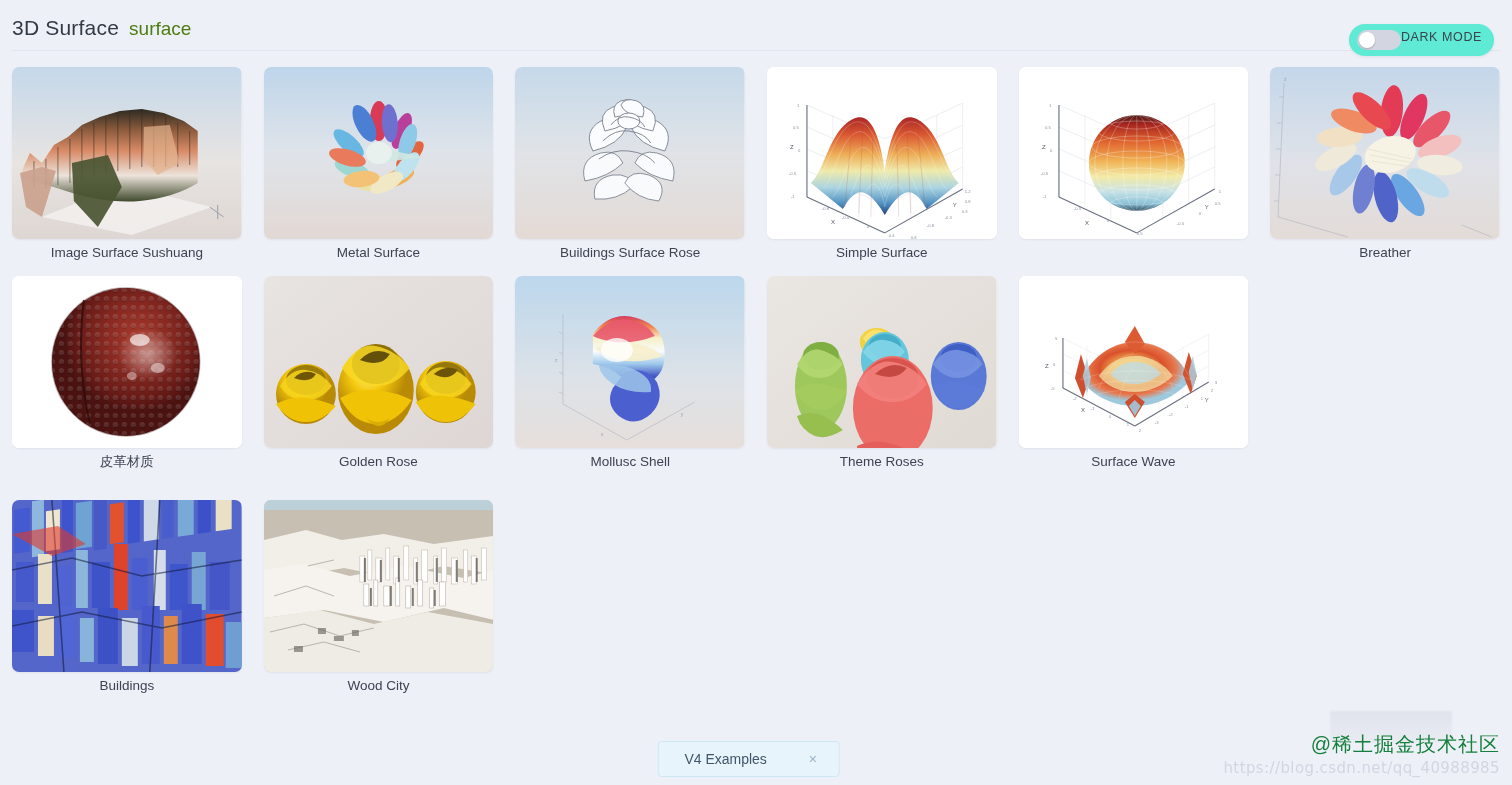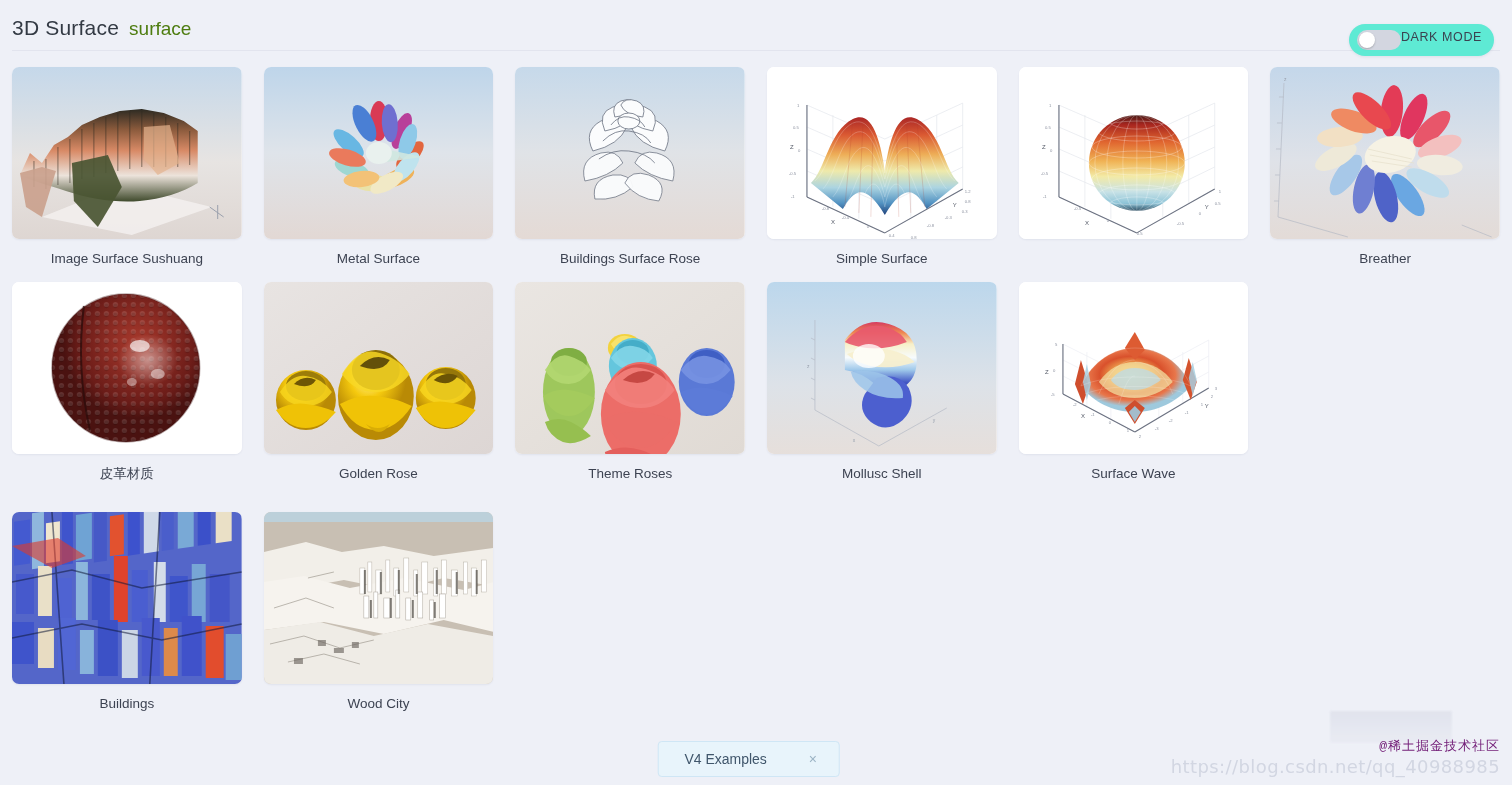--- a/index.html
+++ b/index.html
@@ -97,21 +97,21 @@
     border-radius: 7px;
     overflow: hidden;
     position: relative;
     box-shadow: 0 1px 2px rgba(70,80,120,.08);
     background: #fff;
   }
   .thumb svg { display: block; width: 100%; height: 100%; }
   .card-label {
     font-size: 13.5px;
     color: #3d4352;
-    padding: 13px 0 16px 0;
+    padding: 7px 0 16px 0;
     text-align: center;
     line-height: 1;
   }
 
   
   .grid-map { padding-top: 16px; }
 
   
   .notify {
     position: absolute;
@@ -153,27 +153,27 @@
     position: absolute;
     right: 60px;
     bottom: 42px;
     width: 122px;
     height: 32px;
     background: linear-gradient(180deg,#dfe2ec 0%,#e9ebf3 100%);
     opacity: .85;
     filter: blur(1px);
   }
   .wm-main {
-    font-size: 13px;
-    color: #701a75;
+    font-size: 20px;
+    color: #15803d;
     letter-spacing: 1px;
-    font-family: Liberation Mono, monospace;
+    font-family: Liberation Sans, sans-serif;
   }
   .wm-url {
-    font-size: 18px;
+    font-size: 15px;
     color: #d2d6e2;
     letter-spacing: .4px;
     margin-top: 1px;
     font-family: "DejaVu Sans", sans-serif;
     text-align: right;
   }
 </style>
 </head>
 <body>
 
@@ -541,71 +541,20 @@
           </g>
         </svg>
       </div>
       <div class="card-label">Golden Rose</div>
     </div>
 
     <div class="card">
       <div class="thumb">
         <svg viewBox="0 0 230 172" preserveAspectRatio="none">
           <defs>
-            <linearGradient id="g_trbg" x1="0" y1="0" x2="1" y2="1">
-              <stop offset="0" stop-color="#eae6e2"></stop>
-                <stop offset="100%" stop-color="#e0dad4"></stop>
-            </linearGradient>
-          </defs>
-          <rect width="230" height="172" fill="url(#g_trbg)"></rect>
-
-          <g transform="translate(54,106)">
-            <ellipse cx="0" cy="4" rx="26" ry="44" fill="#9ec75c"></ellipse>
-            <ellipse cx="0" cy="-26" rx="18" ry="14" fill="#7fae43"></ellipse>
-            <path d="M-24,-18 q12,-18 24,-14 q14,4 22,14 q-10,14 -22,14 q-16,0 -24,-14 Z" fill="#b2d771" opacity=".9"></path>
-            <path d="M-26,8 q14,-8 26,-6 q14,2 26,8 q-12,18 -26,18 q-16,0 -26,-20 Z" fill="#a4cb5d"></path>
-            <path d="M-24,34 q14,-6 26,0 q12,6 20,14 q-16,10 -28,6 q-14,-6 -18,-20 Z" fill="#96bf50"></path>
-          </g>
-
-          <g transform="translate(110,66)">
-            <ellipse cx="0" cy="0" rx="17" ry="14" fill="#f2d23e"></ellipse>
-            <path d="M-14,-4 q8,-10 16,-8 q10,2 14,8 q-8,8 -16,8 q-10,0 -14,-8 Z" fill="#f8e26c"></path>
-          </g>
-
-          <g transform="translate(118,84)">
-            <ellipse cx="0" cy="0" rx="24" ry="28" fill="#64c6dd"></ellipse>
-            <ellipse cx="0" cy="-14" rx="16" ry="12" fill="#45adc8"></ellipse>
-            <path d="M-22,-8 q10,-14 22,-12 q14,2 20,12 q-10,12 -20,12 q-14,0 -22,-12 Z" fill="#83d6e8" opacity=".9"></path>
-            <path d="M-22,12 q12,-6 22,-4 q12,2 22,6 q-10,14 -22,14 q-14,0 -22,-16 Z" fill="#6ccadf"></path>
-          </g>
-
-          <g transform="translate(126,122)">
-            <ellipse cx="0" cy="10" rx="40" ry="52" fill="#ec6d68"></ellipse>
-            <ellipse cx="0" cy="-20" rx="26" ry="20" fill="#d9544f"></ellipse>
-            <path d="M-36,-14 q18,-26 36,-22 q22,4 34,22 q-14,18 -34,18 q-22,0 -36,-18 Z" fill="#f2827d" opacity=".88"></path>
-            <path d="M-38,16 q18,-10 38,-8 q20,2 36,10 q-16,26 -36,26 q-22,0 -38,-28 Z" fill="#eb6d68"></path>
-            <path d="M-36,48 q18,-8 36,-2 q18,6 30,18 q-24,14 -42,10 q-20,-6 -24,-26 Z" fill="#e45f5c"></path>
-            <path d="M-18,-24 q16,-14 32,-6 q-10,14 -32,6 Z" fill="#c64843"></path>
-          </g>
-
-          <g transform="translate(192,98)">
-            <ellipse cx="0" cy="2" rx="28" ry="34" fill="#5a79d6"></ellipse>
-            <ellipse cx="0" cy="-16" rx="18" ry="14" fill="#3f5fc4"></ellipse>
-            <path d="M-26,-10 q12,-16 26,-14 q16,2 24,14 q-12,14 -24,14 q-16,0 -26,-14 Z" fill="#7792e2" opacity=".9"></path>
-            <path d="M-26,12 q14,-6 26,-4 q14,2 26,8 q-12,18 -26,18 q-16,0 -26,-22 Z" fill="#5c7bd8"></path>
-          </g>
-        </svg>
-      </div>
-      <div class="card-label">Theme Roses</div>
-    </div>
-
-    <div class="card">
-      <div class="thumb">
-        <svg viewBox="0 0 230 172" preserveAspectRatio="none">
-          <defs>
             <linearGradient id="g_mobg" x1="0" y1="0" x2="0" y2="1">
               <stop offset="0" stop-color="#bcd7ec"></stop>
                 <stop offset="60%" stop-color="#dde2e8"></stop>
                 <stop offset="100%" stop-color="#e6dfdb"></stop>
             </linearGradient>
             <linearGradient id="g_moshell" x1="0" y1="0" x2="0" y2="1">
               <stop offset="0" stop-color="#d63a60"></stop>
                 <stop offset="16%" stop-color="#ef8a52"></stop>
               <stop offset="32%" stop-color="#f7f0c8"></stop>
                 <stop offset="52%" stop-color="#f7fbfd"></stop>
@@ -628,20 +577,71 @@
             <path d="M-36,-26 q18,-24 44,-16 q28,8 28,36 q0,18 -12,26 q-16,10 -30,-2 q-14,-12 -30,-14 Z" fill="url(#g_moshell)"></path>
             <path d="M-4,12 q22,-6 32,10 q8,18 -6,32 q-16,14 -32,2 q-14,-12 -6,-28 Z" fill="#4c5fcf"></path>
             <path d="M-36,-24 q20,-22 44,-14 q12,4 18,14 q-20,8 -40,6 q-14,-2 -22,-6 Z" fill="#e8596e" opacity=".9"></path>
             <path d="M-34,-12 q20,-8 44,-4 q16,4 24,12 q-22,8 -44,4 q-16,-4 -24,-12 Z" fill="#f7efcf" opacity=".95"></path>
             <ellipse cx="-12" cy="-10" rx="16" ry="12" fill="#ffffff" opacity=".78"></ellipse>
             <path d="M-30,6 q22,-4 40,6 q14,8 12,20 q-22,2 -38,-8 q-12,-8 -14,-18 Z" fill="#9ec6ea" opacity=".85"></path>
           </g>
         </svg>
       </div>
       <div class="card-label">Mollusc Shell</div>
+    </div>
+
+    <div class="card">
+      <div class="thumb">
+        <svg viewBox="0 0 230 172" preserveAspectRatio="none">
+          <defs>
+            <linearGradient id="g_trbg" x1="0" y1="0" x2="1" y2="1">
+              <stop offset="0" stop-color="#eae6e2"></stop>
+                <stop offset="100%" stop-color="#e0dad4"></stop>
+            </linearGradient>
+          </defs>
+          <rect width="230" height="172" fill="url(#g_trbg)"></rect>
+
+          <g transform="translate(54,106)">
+            <ellipse cx="0" cy="4" rx="26" ry="44" fill="#9ec75c"></ellipse>
+            <ellipse cx="0" cy="-26" rx="18" ry="14" fill="#7fae43"></ellipse>
+            <path d="M-24,-18 q12,-18 24,-14 q14,4 22,14 q-10,14 -22,14 q-16,0 -24,-14 Z" fill="#b2d771" opacity=".9"></path>
+            <path d="M-26,8 q14,-8 26,-6 q14,2 26,8 q-12,18 -26,18 q-16,0 -26,-20 Z" fill="#a4cb5d"></path>
+            <path d="M-24,34 q14,-6 26,0 q12,6 20,14 q-16,10 -28,6 q-14,-6 -18,-20 Z" fill="#96bf50"></path>
+          </g>
+
+          <g transform="translate(110,66)">
+            <ellipse cx="0" cy="0" rx="17" ry="14" fill="#f2d23e"></ellipse>
+            <path d="M-14,-4 q8,-10 16,-8 q10,2 14,8 q-8,8 -16,8 q-10,0 -14,-8 Z" fill="#f8e26c"></path>
+          </g>
+
+          <g transform="translate(118,84)">
+            <ellipse cx="0" cy="0" rx="24" ry="28" fill="#64c6dd"></ellipse>
+            <ellipse cx="0" cy="-14" rx="16" ry="12" fill="#45adc8"></ellipse>
+            <path d="M-22,-8 q10,-14 22,-12 q14,2 20,12 q-10,12 -20,12 q-14,0 -22,-12 Z" fill="#83d6e8" opacity=".9"></path>
+            <path d="M-22,12 q12,-6 22,-4 q12,2 22,6 q-10,14 -22,14 q-14,0 -22,-16 Z" fill="#6ccadf"></path>
+          </g>
+
+          <g transform="translate(126,122)">
+            <ellipse cx="0" cy="10" rx="40" ry="52" fill="#ec6d68"></ellipse>
+            <ellipse cx="0" cy="-20" rx="26" ry="20" fill="#d9544f"></ellipse>
+            <path d="M-36,-14 q18,-26 36,-22 q22,4 34,22 q-14,18 -34,18 q-22,0 -36,-18 Z" fill="#f2827d" opacity=".88"></path>
+            <path d="M-38,16 q18,-10 38,-8 q20,2 36,10 q-16,26 -36,26 q-22,0 -38,-28 Z" fill="#eb6d68"></path>
+            <path d="M-36,48 q18,-8 36,-2 q18,6 30,18 q-24,14 -42,10 q-20,-6 -24,-26 Z" fill="#e45f5c"></path>
+            <path d="M-18,-24 q16,-14 32,-6 q-10,14 -32,6 Z" fill="#c64843"></path>
+          </g>
+
+          <g transform="translate(192,98)">
+            <ellipse cx="0" cy="2" rx="28" ry="34" fill="#5a79d6"></ellipse>
+            <ellipse cx="0" cy="-16" rx="18" ry="14" fill="#3f5fc4"></ellipse>
+            <path d="M-26,-10 q12,-16 26,-14 q16,2 24,14 q-12,14 -24,14 q-16,0 -26,-14 Z" fill="#7792e2" opacity=".9"></path>
+            <path d="M-26,12 q14,-6 26,-4 q14,2 26,8 q-12,18 -26,18 q-16,0 -26,-22 Z" fill="#5c7bd8"></path>
+          </g>
+        </svg>
+      </div>
+      <div class="card-label">Theme Roses</div>
     </div>
 
     <div class="card">
       <div class="thumb">
         <svg viewBox="0 0 230 172">
           <rect width="230" height="172" fill="#ffffff"></rect>
           <g stroke="#eceef3" stroke-width=".7" fill="none">
             <path d="M44,62 L44,112 L116,150 L190,106 L190,58 L116,98 Z"></path>
             <path d="M44,78 L116,114 L190,74 M44,94 L116,130 L190,90"></path>
             <path d="M68,70 L68,126 M92,82 L92,138 M140,82 L140,136 M164,70 L164,122"></path>

